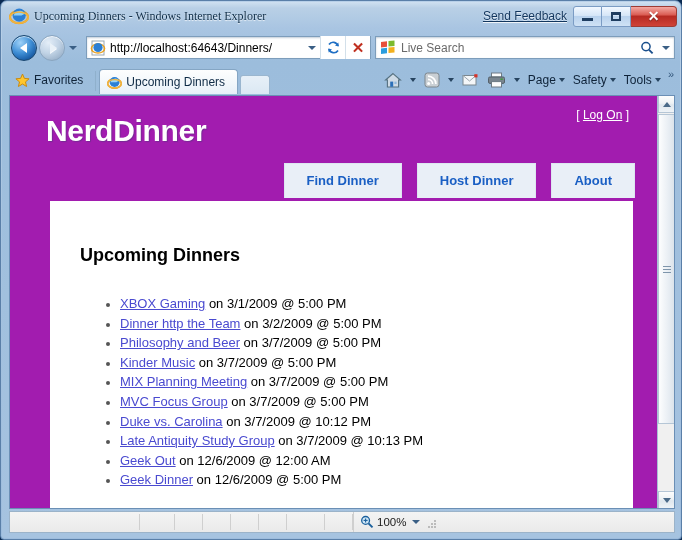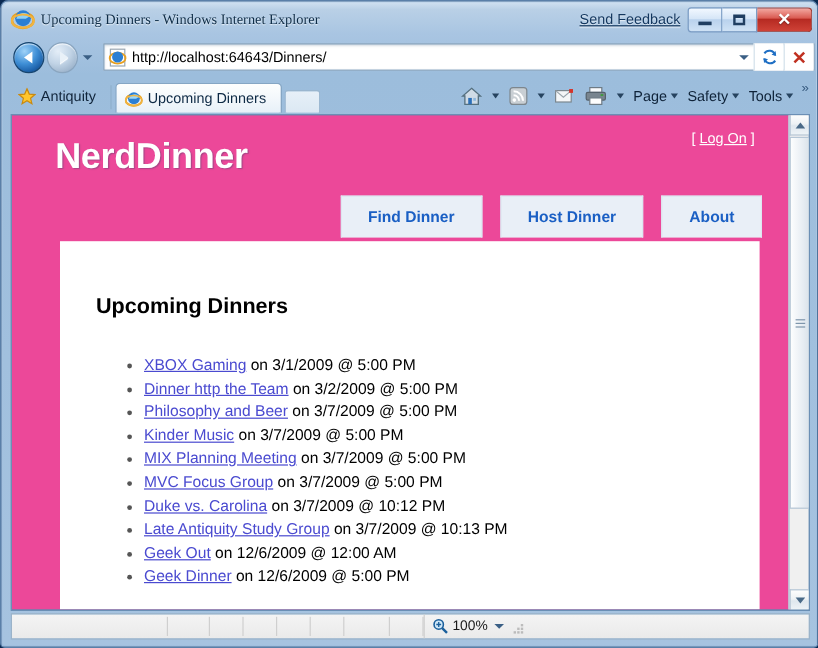--- a/index.html
+++ b/index.html
@@ -161,21 +161,21 @@
   #overflow-chevrons { font-size:11px; color:#35597e; padding:0 3px 6px 3px; cursor:pointer; align-self:flex-start; }
 
   
   #viewport {
     position:absolute; left:8px; top:94px; width: 666px; height: 414px;
     border: 1px solid #6b8fb5; background:#5b84ad; overflow:hidden;
     z-index: 4;
   }
   #page {
     position:absolute; left:0; top:0; width: 649px; height:100%;
-    background: #ec4899; overflow:hidden;
+    background: #a21caf; overflow:hidden;
   }
 
   #brand {
     position:absolute; left:36px; top:18px;
     font-size: 30px; font-weight: bold; color:#ffffff;
     letter-spacing:-0.3px;
     text-shadow: 1px 1px 1px rgba(40,70,100,.35);
   }
   #logon-area {
     position:absolute; right:30px; top:12px; font-size:12px; color:#ffffff;
@@ -310,28 +310,46 @@
           <path d="M12 10.5 A5 5 0 0 1 3 9" fill="none" stroke="#1f6fc4" stroke-width="1.7"></path>
           <path d="M12.3 2.4 L12.8 6.6 L9 5.6 Z" fill="#1f6fc4"></path>
           <path d="M2.7 12.6 L2.2 8.4 L6 9.4 Z" fill="#1f6fc4"></path>
         </svg>
       </div>
       <div id="stop-button">
         <span>✕</span>
       </div>
     </div>
 
+    <div id="searchbox">
+      <svg width="16" height="15" viewBox="0 0 16 15" style="margin-left:4px;flex:none">
+        <rect x="1" y="2" width="6" height="5.5" fill="#e8503a" transform="skewY(-6)"></rect>
+        <rect x="8.5" y="2" width="6" height="5.5" fill="#7cba2d" transform="skewY(-6)"></rect>
+        <rect x="1" y="8.5" width="6" height="5.5" fill="#2b9ede" transform="skewY(-6)"></rect>
+        <rect x="8.5" y="8.5" width="6" height="5.5" fill="#f2b01e" transform="skewY(-6)"></rect>
+      </svg>
+      <span id="search-placeholder">Live Search</span>
+      <div id="search-go">
+        <svg width="14" height="14" viewBox="0 0 14 14">
+          <circle cx="6" cy="5.6" r="4.1" fill="none" stroke="#1a4f8c" stroke-width="1.5"></circle>
+          <line x1="9.1" y1="8.8" x2="12.6" y2="12.4" stroke="#1a4f8c" stroke-width="1.8"></line>
+        </svg>
+      </div>
+      <div id="search-dd">
+        <span class="caret"></span>
+      </div>
+    </div>
   </div>
 
   <div id="tabrow">
     <div id="favorites-button">
       <svg class="star" width="15" height="15" viewBox="0 0 15 15">
         <polygon points="7.5,1 9.4,5.4 14.1,5.8 10.5,8.9 11.6,13.5 7.5,11 3.4,13.5 4.5,8.9 0.9,5.8 5.6,5.4" fill="#ffc62e" stroke="#c98a10" stroke-width="1"></polygon>
       </svg>
-      <span id="favorites-label">Antiquity</span>
+      <span id="favorites-label">Favorites</span>
     </div>
     <div class="fav-divider"></div>
 
     <div class="browser-tab">
       <svg width="15" height="15" viewBox="0 0 16 16">
         <ellipse cx="8" cy="9" rx="7.2" ry="5" fill="none" stroke="#e8a020" stroke-width="1.7"></ellipse>
         <circle cx="8.1" cy="7.4" r="5.3" fill="#2b7fd4"></circle>
         <path d="M3.6 7.8 A5.3 5.3 0 0 1 12.9 5.9 L10 7.8 Z" fill="#9ad6f8"></path>
         <ellipse cx="8" cy="9.4" rx="7.4" ry="4.5" fill="none" stroke="#f0b441" stroke-width="1.4"></ellipse>
       </svg>

